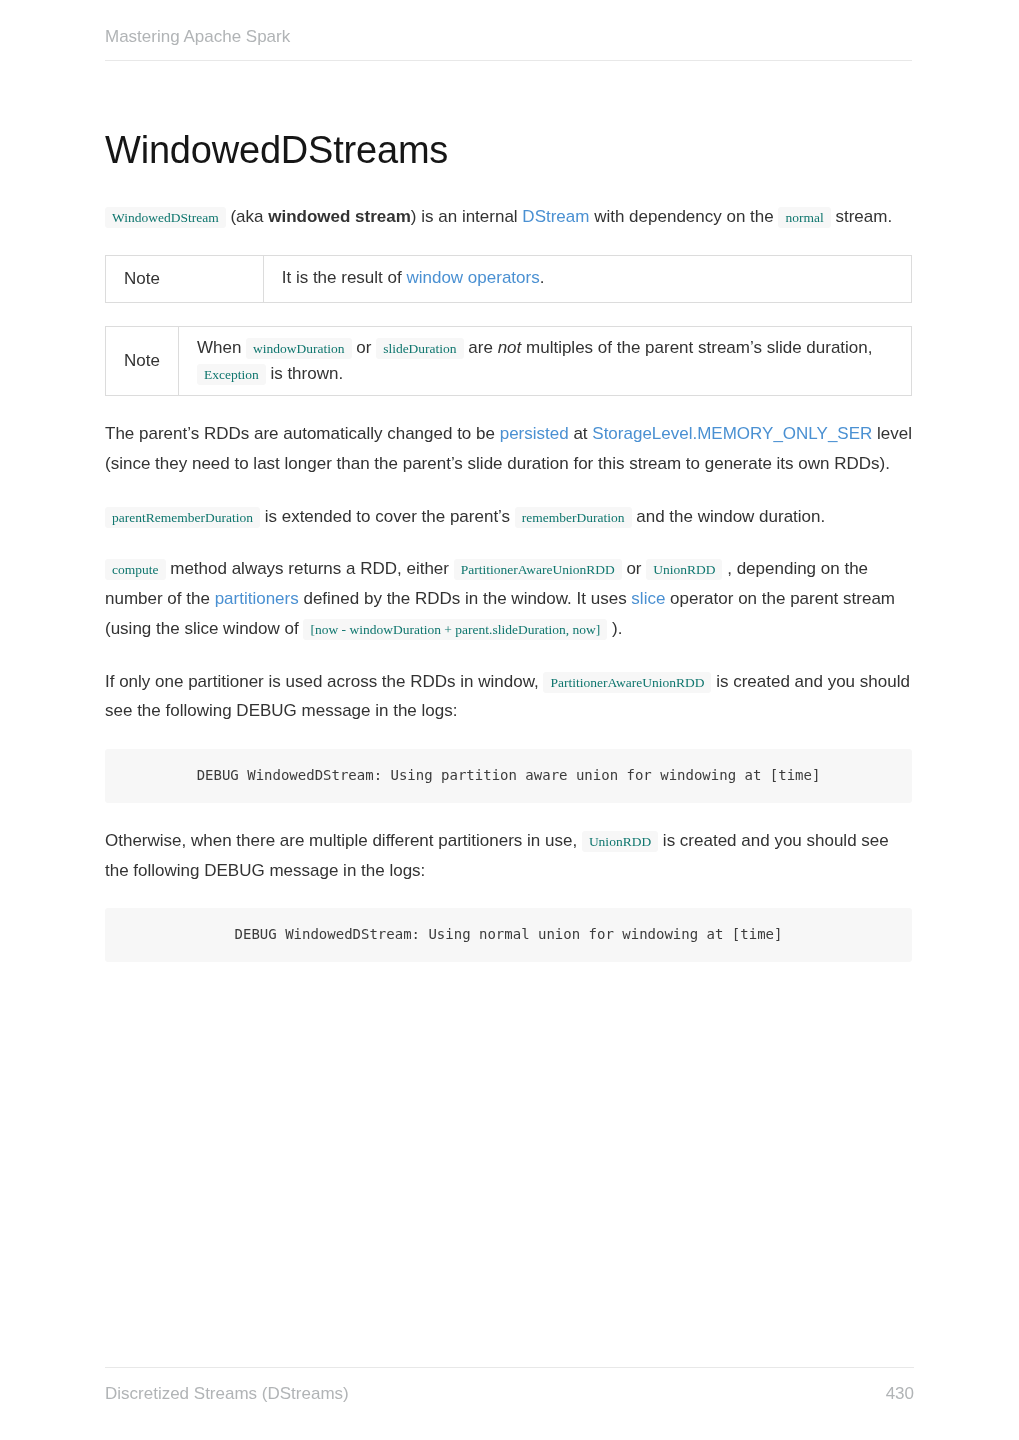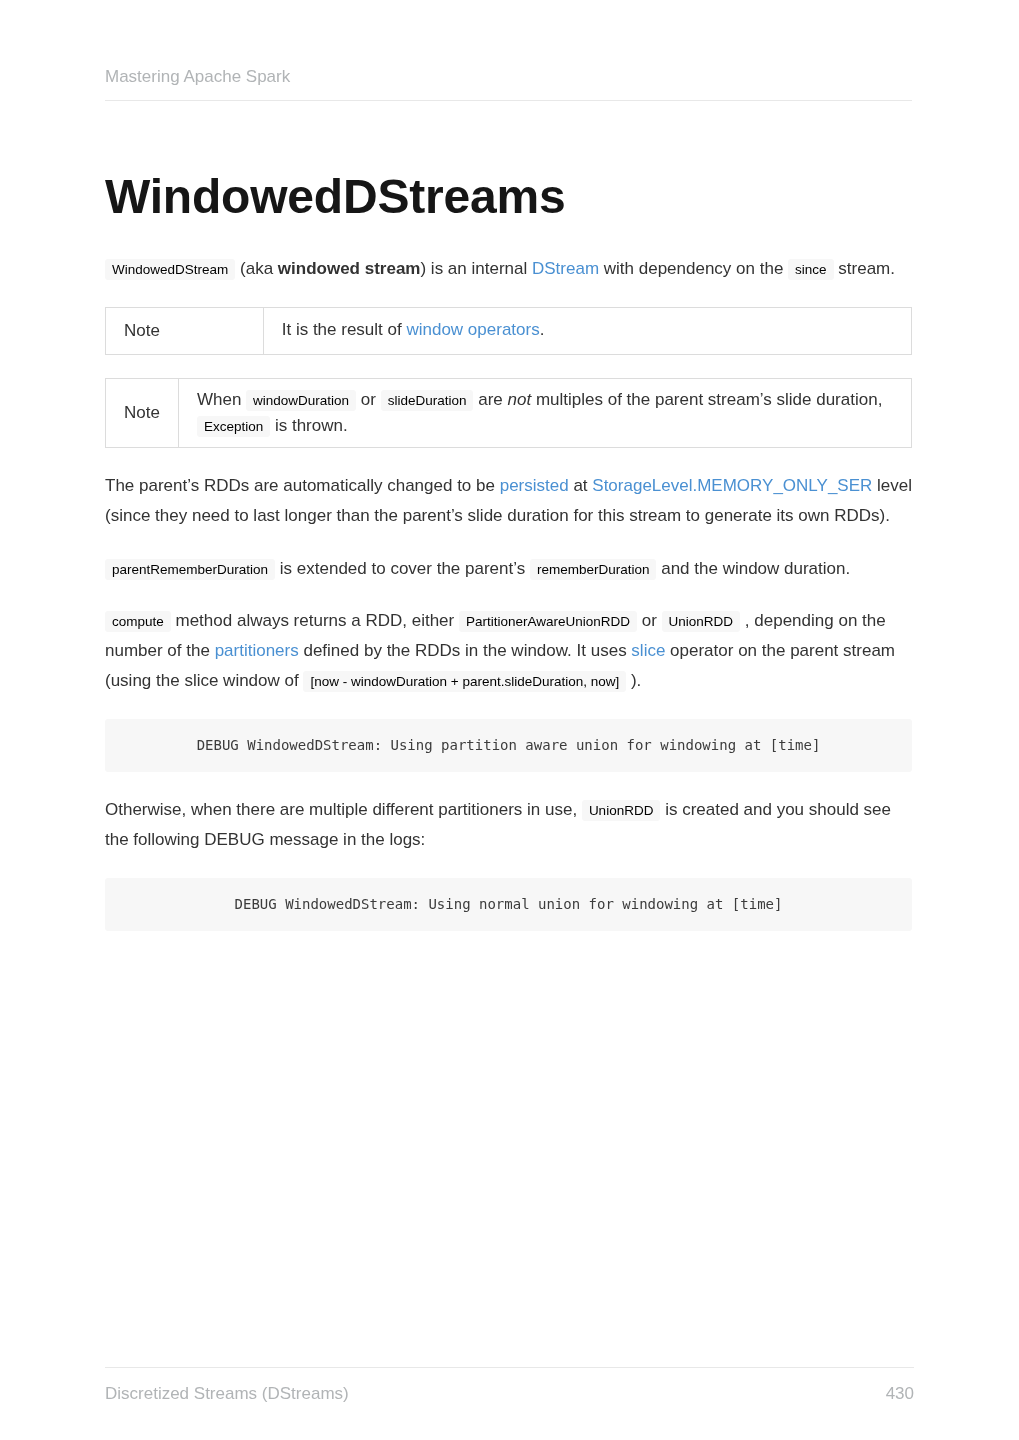--- a/index.html
+++ b/index.html
@@ -6,37 +6,37 @@
     --text:#333333; --muted:#b1b4b6; --link:#4a90d2; --code_bg:#f7f7f7;
     --rule:#e8e8e8; --table_border:#dcdcdc;
   }
   * { margin:0; padding:0; box-sizing:border-box; }
   html, body { background:#ffffff; }
   body {
     width:1019px; height:1440px; position:relative; overflow:hidden;
     font-family:"Liberation Sans", sans-serif; color:var(--text);
     -webkit-font-smoothing:antialiased;
   }
-  .page { position:absolute; inset:0; padding:0 107px 0 105px;margin-top:40px; }
+  .page { position:absolute; inset:0; padding:0 107px 0 105px; }
   .page-header {
     padding:27px 0 13px; border-bottom:1px solid var(--rule);
     font-size:17px; color:var(--muted);
   }
   .page-title {
-    margin:68px 0 30px; font-size:48px; font-weight:700; color:#161616;
+    margin:68px 0 30px; font-size:38px; font-weight:400; color:#161616;
     letter-spacing:-0.2px;
   }
   .content { font-size:17px; line-height:1.75; }
   .para { margin:0 0 23px; }
   strong { font-weight:700; }
   em { font-style:italic; }
   a { color:var(--link); text-decoration:none; cursor:pointer; }
   .inline-code {
-    font-family:Liberation Sans, sans-serif;
-    font-size:13.5px; background:var(--code_bg); color:#000000;
+    font-family:Liberation Serif, serif;
+    font-size:13.5px; background:var(--code_bg); color:#0f766e;
     padding:3px 7px; border-radius:3px; white-space:normal;
   }
   .note-table { display:table; width:100%; margin:0 0 23px; border-collapse:collapse; }
   .note-row { display:table-row; }
   .note-cell {
     display:table-cell; border:1px solid var(--table_border);
     padding:8px 18px; vertical-align:middle;
   }
   .note-body { line-height:1.55; }
   .code-block {
@@ -57,36 +57,37 @@
 <body>
 
 <div class="page">
   <header class="page-header">
     <span>Mastering Apache Spark</span>
   </header>
 
   <h1 class="page-title">WindowedDStreams</h1>
 
   <main class="content">
-      <p class="para"><code class="inline-code">WindowedDStream</code><span> (aka </span><strong>windowed stream</strong><span>) is an internal </span><a href="#">DStream</a><span> with dependency on the </span><code class="inline-code">since</code><span> stream.</span></p>
+      <p class="para"><code class="inline-code">WindowedDStream</code><span> (aka </span><strong>windowed stream</strong><span>) is an internal </span><a href="#">DStream</a><span> with dependency on the </span><code class="inline-code">normal</code><span> stream.</span></p>
       <div class="note-table">
         <div class="note-row">
           <div class="note-cell note-label">Note</div>
           <div class="note-cell note-body"><span>It is the result of </span><a href="#">window operators</a><span>.</span></div>
         </div>
       </div>
       <div class="note-table">
         <div class="note-row">
           <div class="note-cell note-label">Note</div>
           <div class="note-cell note-body"><span>When </span><code class="inline-code">windowDuration</code><span> or </span><code class="inline-code">slideDuration</code><span> are </span><em>not</em><span> multiples of the parent stream’s slide duration, </span><code class="inline-code">Exception</code><span> is thrown.</span></div>
         </div>
       </div>
       <p class="para"><span>The parent’s RDDs are automatically changed to be </span><a href="#">persisted</a><span> at </span><a href="#">StorageLevel.MEMORY_ONLY_SER</a><span> level (since they need to last longer than the parent’s slide duration for this stream to generate its own RDDs).</span></p>
       <p class="para"><code class="inline-code">parentRememberDuration</code><span> is extended to cover the parent’s </span><code class="inline-code">rememberDuration</code><span> and the window duration.</span></p>
       <p class="para"><code class="inline-code">compute</code><span> method always returns a RDD, either </span><code class="inline-code">PartitionerAwareUnionRDD</code><span> or </span><code class="inline-code">UnionRDD</code><span> , depending on the number of the </span><a href="#">partitioners</a><span> defined by the RDDs in the window. It uses </span><a href="#">slice</a><span> operator on the parent stream (using the slice window of </span><code class="inline-code">[now - windowDuration + parent.slideDuration, now]</code><span> ).</span></p>
+      <p class="para"><span>If only one partitioner is used across the RDDs in window, </span><code class="inline-code">PartitionerAwareUnionRDD</code><span> is created and you should see the following DEBUG message in the logs:</span></p>
       <pre class="code-block"><code>DEBUG WindowedDStream: Using partition aware union for windowing at [time]</code></pre>
       <p class="para"><span>Otherwise, when there are multiple different partitioners in use, </span><code class="inline-code">UnionRDD</code><span> is created and you should see the following DEBUG message in the logs:</span></p>
       <pre class="code-block"><code>DEBUG WindowedDStream: Using normal union for windowing at [time]</code></pre>
     </main>
 
   <footer class="page-footer">
     <span>Discretized Streams (DStreams)</span>
     <span>430</span>
   </footer>
 </div>

